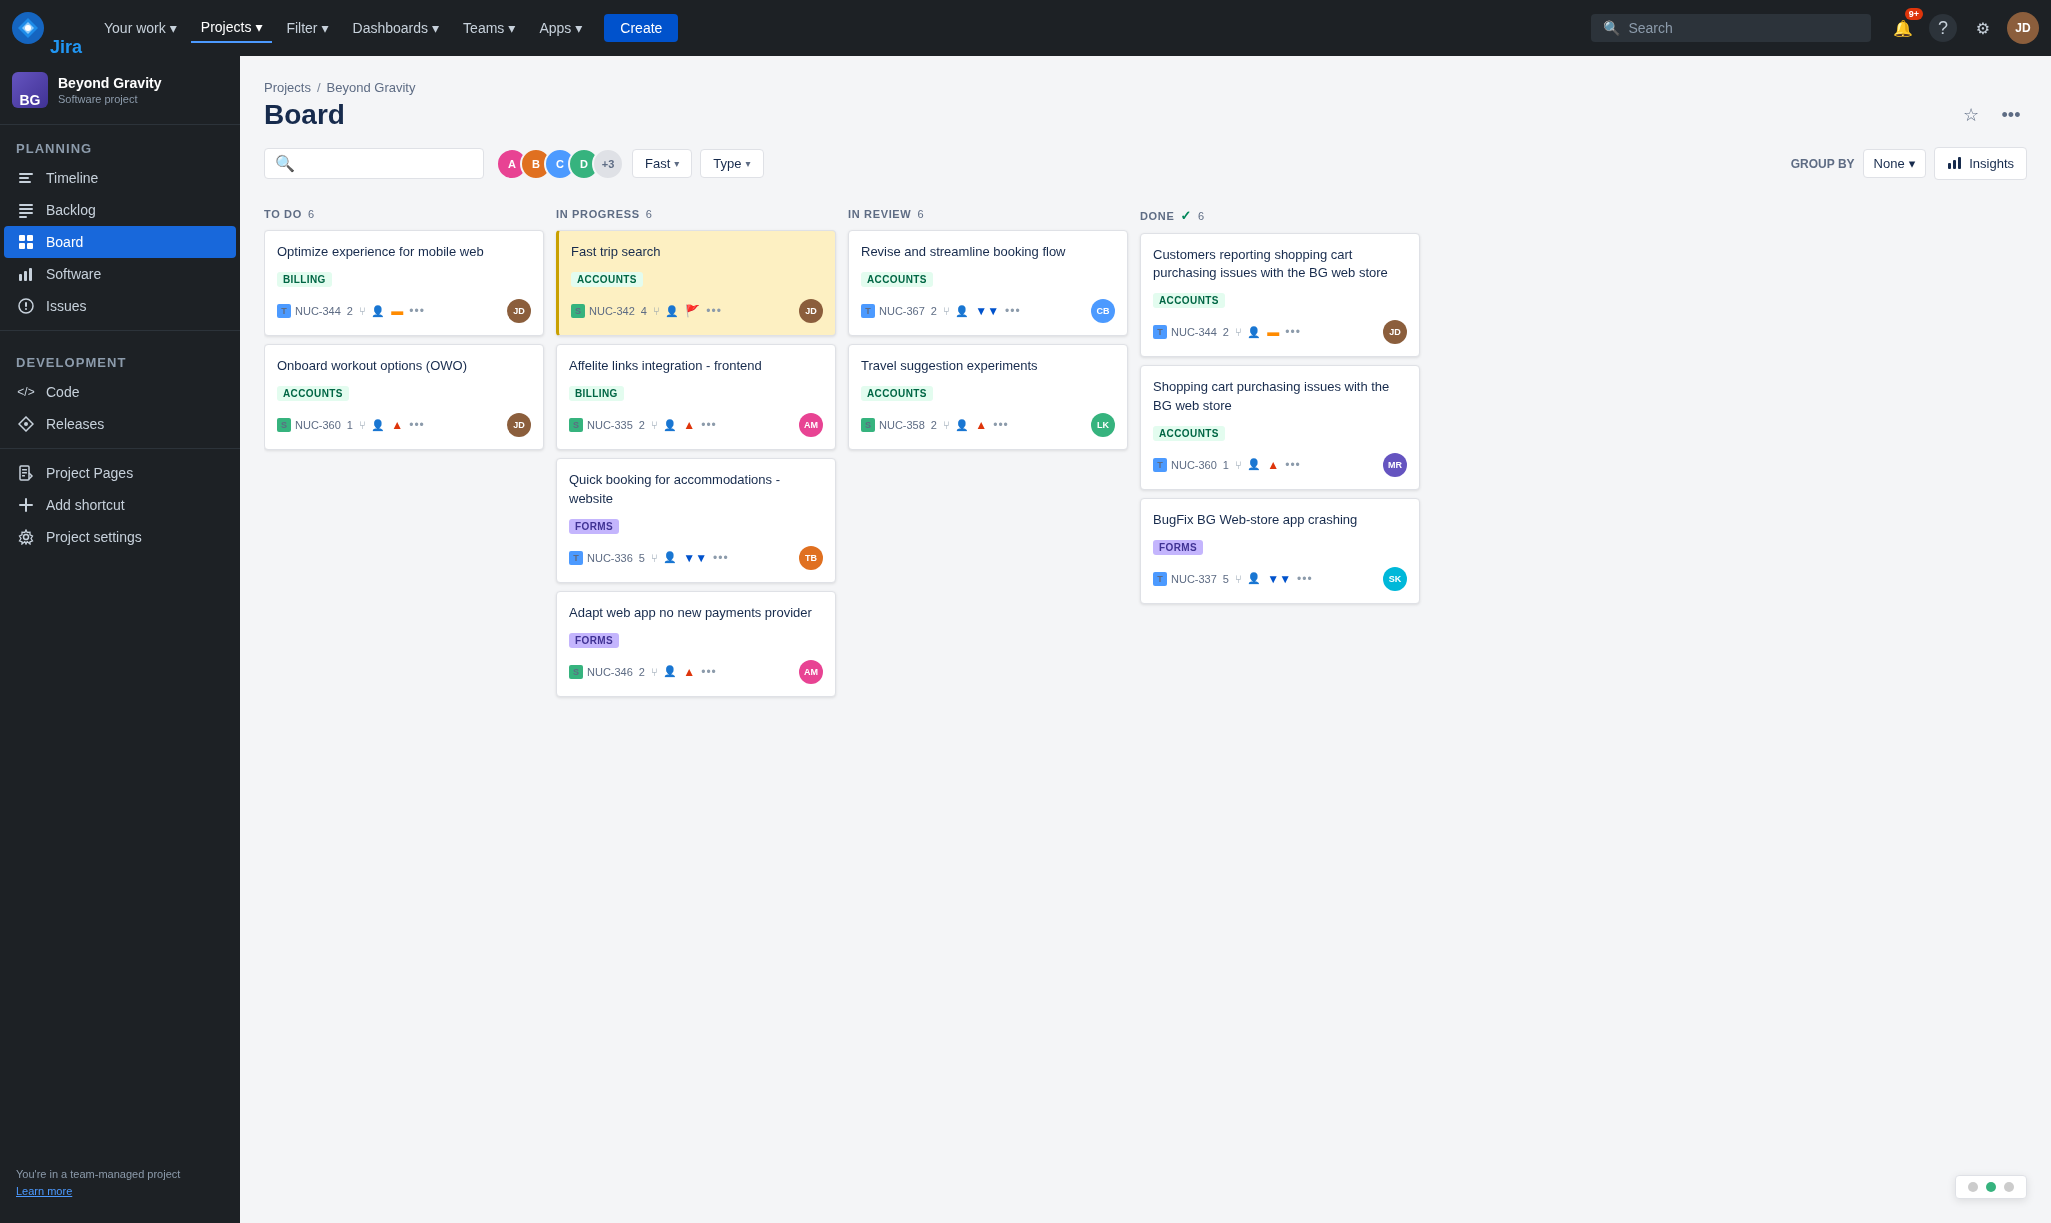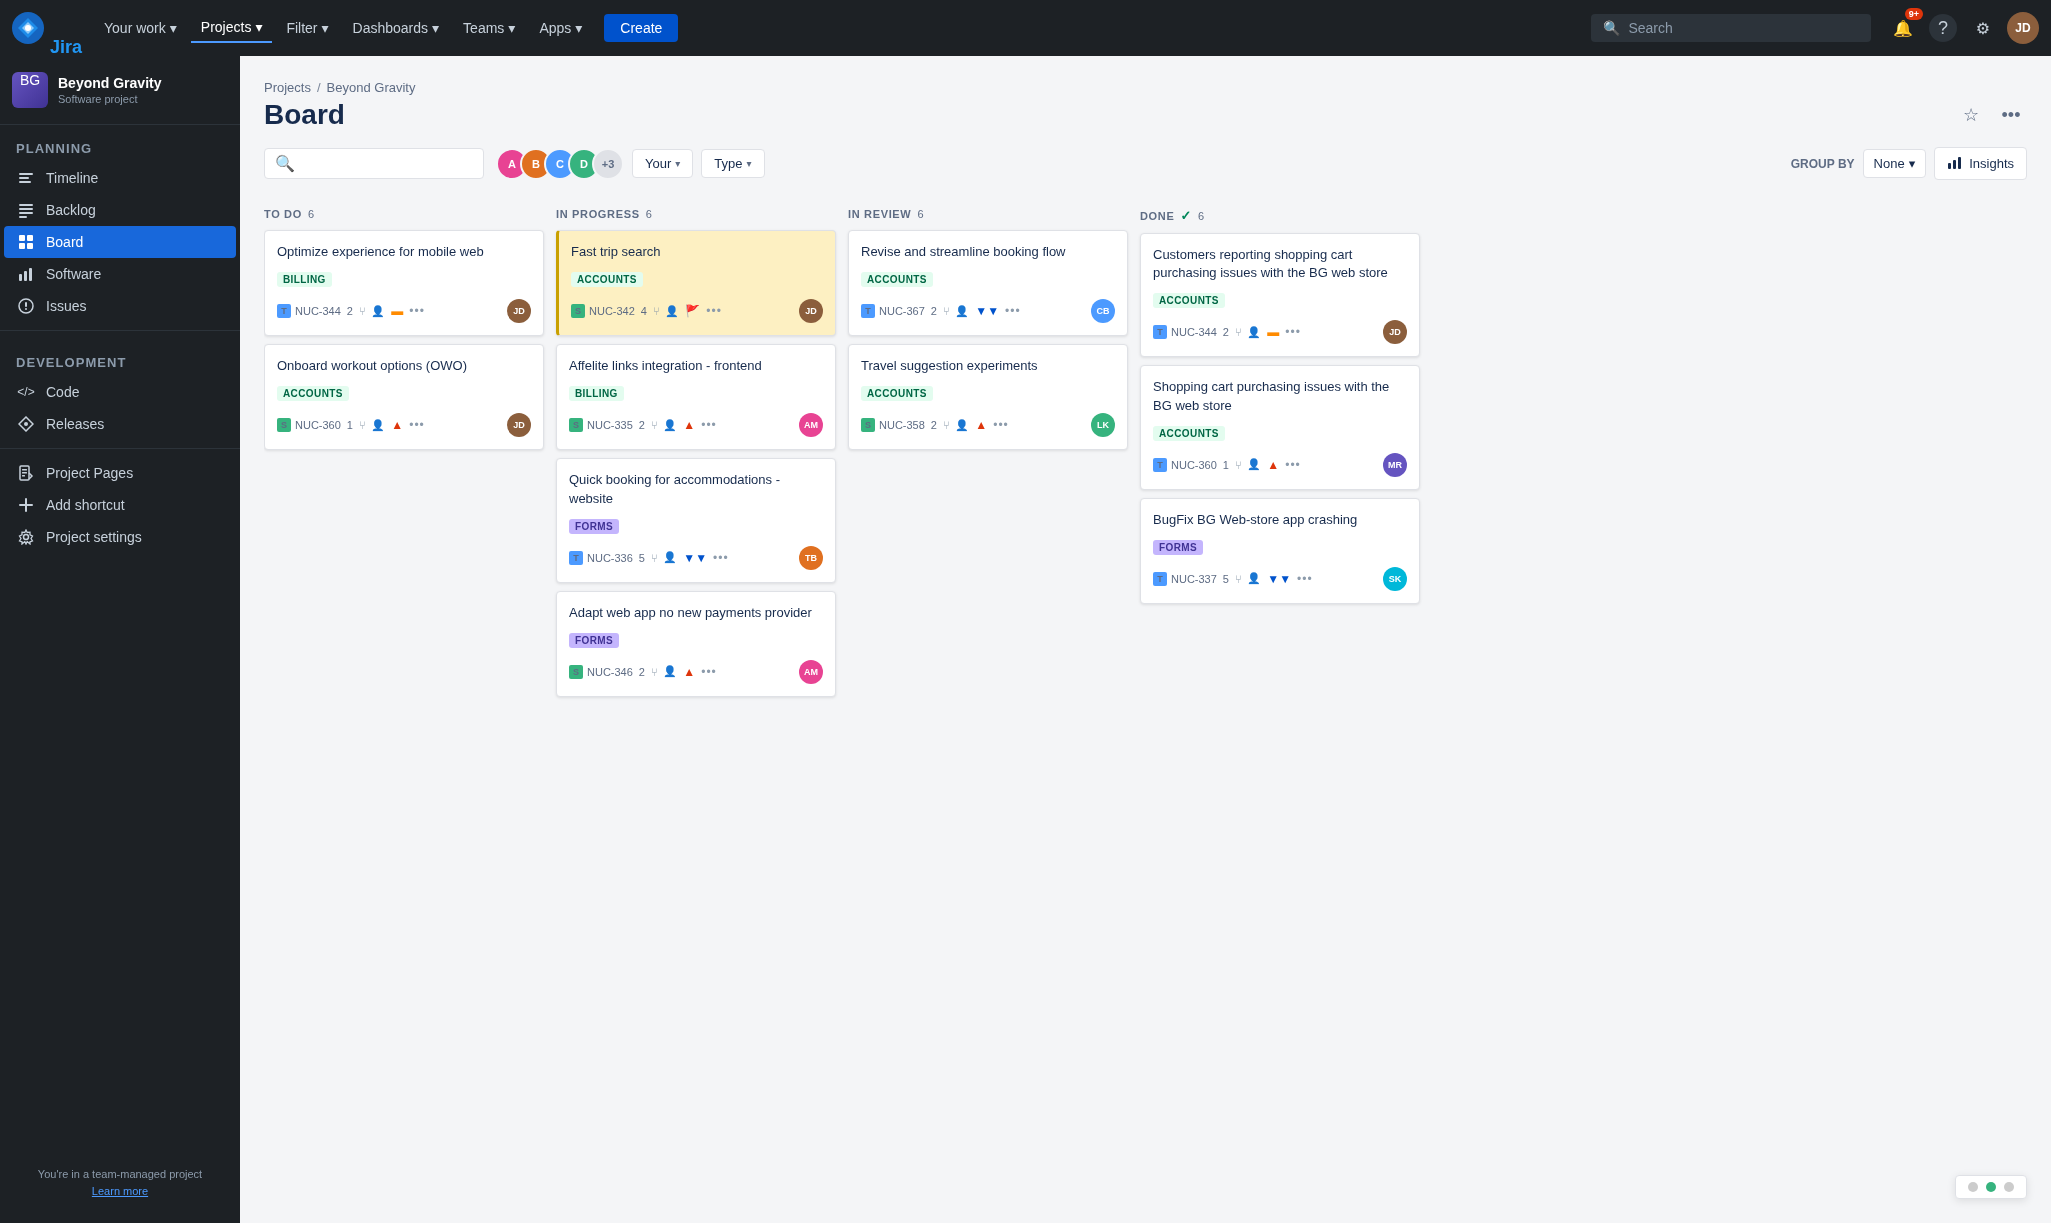--- a/index.html
+++ b/index.html
@@ -104,23 +104,23 @@
       display: flex;
       align-items: center;
       gap: 10px;
       padding: 16px 12px;
       border-bottom: 1px solid #2c333a;
     }
     .project-icon {
       width: 36px; height: 36px;
       background: linear-gradient(135deg, #6554c0, #403294);
       border-radius: 6px;
-      display: flex; align-items: flex-start; justify-content: center;
+      display: flex; align-items: flex-end; justify-content: center;
       color: #fff;
-      font-weight: 400;
+      font-weight: 700;
       font-size: 14px;
       flex-shrink: 0;
     }
     .project-info { line-height: 1.3; }
     .project-name { color: #fff; font-size: 14px; font-weight: 600; }
     .project-type { color: #8c9bab; font-size: 11px; }
 
     .sidebar-section-label {
       color: #8c9bab;
       font-size: 13px;
@@ -137,21 +137,21 @@
       cursor: pointer;
       border-radius: 4px;
       margin: 0 4px;
       color: #c7d1db;
       font-size: 14px;
       text-decoration: none;
     }
     .sidebar-item.active { background: #1868db; color: #fff; }
     .sidebar-item-icon { width: 20px; display: flex; align-items: center; justify-content: center; font-size: 16px; }
     .sidebar-divider { height: 1px; background: #2c333a; margin: 8px 0; }
-    .sidebar-footer-text { padding: 8px 16px; font-size: 11px; color: #8c9bab; text-align: center; line-height: 1.5; }
+    .sidebar-footer-text { padding: 8px 16px; font-size: 11px; color: #8c9bab; line-height: 1.5; }
     .sidebar-footer-link { color: #4c9aff; cursor: pointer; text-decoration: underline; }
 
     
     .main-content {
       flex: 1;
       overflow-y: auto;
       padding: 24px 24px 0;
       background: #f4f5f7;
     }
 
@@ -615,21 +615,21 @@
 
       <div class="avatar-group">
         <div class="avatar-sm av-pink">A</div>
         <div class="avatar-sm av-orange">B</div>
         <div class="avatar-sm av-blue">C</div>
         <div class="avatar-sm av-green">D</div>
         <div class="avatar-sm avatar-count">+3</div>
       </div>
 
       <button class="filter-btn">
-        <span>Your</span>
+        <span>Fast</span>
         <span class="chevron">▾</span>
       </button>
       <button class="filter-btn">
         <span>Type</span>
         <span class="chevron">▾</span>
       </button>
 
       <div class="toolbar-spacer"></div>
 
       <div class="group-by-section">

